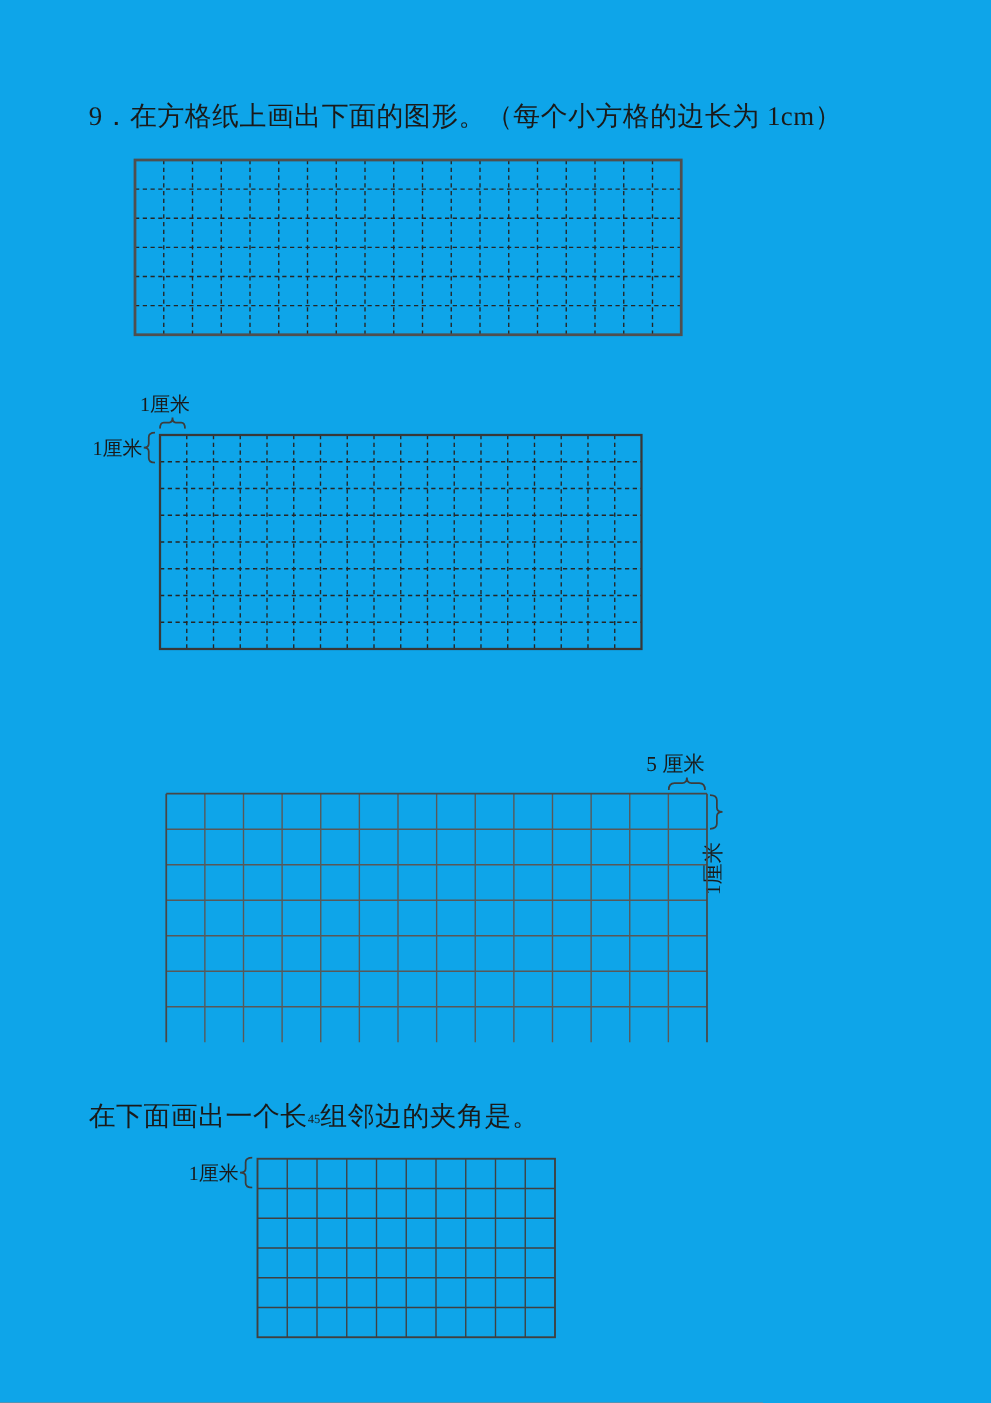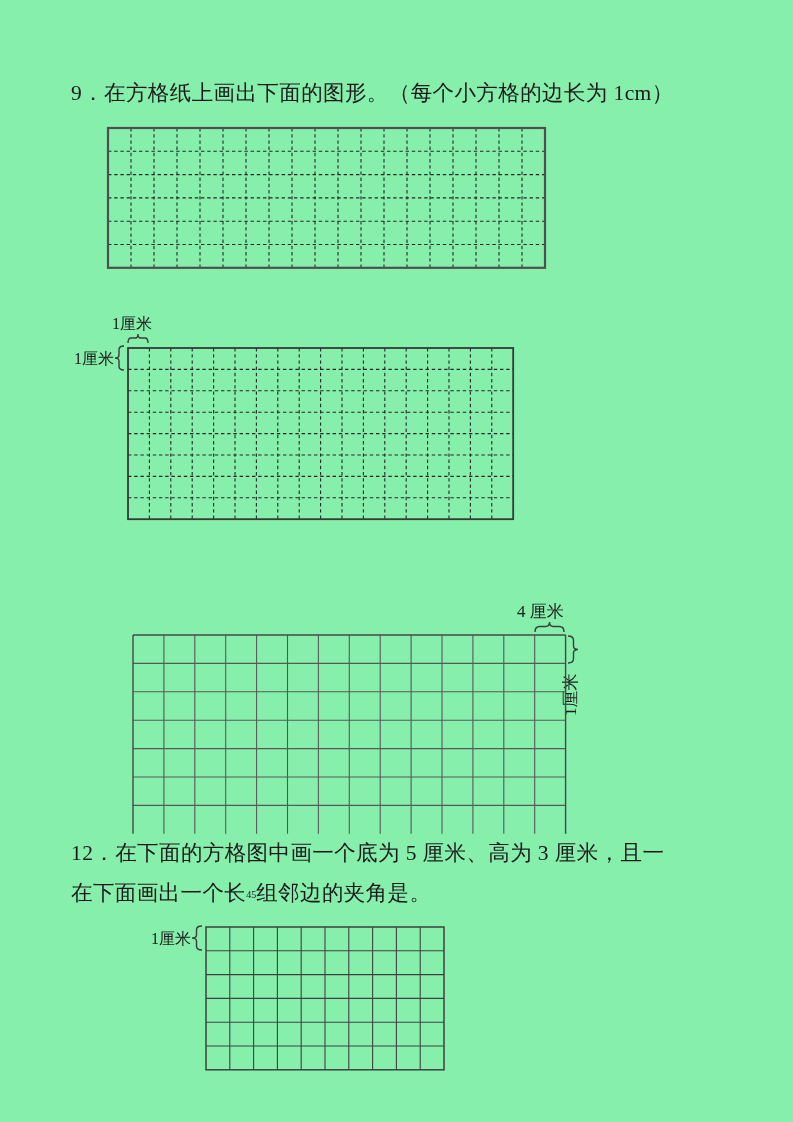--- a/index.html
+++ b/index.html
@@ -1,20 +1,20 @@
 <!DOCTYPE html>
 <html><head>
 <meta charset="utf-8">
 <style>
   html,body{margin:0;padding:0;background:#888;}
   .page{
     position:relative;
     width:793px;height:1122px;
     margin:0 auto;
-    background:#86efac;
+    background:#0ea5e9;
     font-family:"Liberation Serif","DejaVu Serif",serif;
     color:#1a1a1a;
     overflow:hidden;
   }
   .qtext{
     position:absolute;
     font-size:21.5px;
     line-height:1.35;
     letter-spacing:0.4px;
     white-space:nowrap;
@@ -106,21 +106,21 @@
       <line x1="0" y1="42.8" x2="385.2" y2="42.8" stroke="#262626" stroke-width="1.1" stroke-dasharray="3.4,2.8"></line>
       <line x1="0" y1="64.19999999999999" x2="385.2" y2="64.19999999999999" stroke="#262626" stroke-width="1.1" stroke-dasharray="3.4,2.8"></line>
       <line x1="0" y1="85.6" x2="385.2" y2="85.6" stroke="#262626" stroke-width="1.1" stroke-dasharray="3.4,2.8"></line>
       <line x1="0" y1="107" x2="385.2" y2="107" stroke="#262626" stroke-width="1.1" stroke-dasharray="3.4,2.8"></line>
       <line x1="0" y1="128.39999999999998" x2="385.2" y2="128.39999999999998" stroke="#262626" stroke-width="1.1" stroke-dasharray="3.4,2.8"></line>
       <line x1="0" y1="149.79999999999998" x2="385.2" y2="149.79999999999998" stroke="#262626" stroke-width="1.1" stroke-dasharray="3.4,2.8"></line>
       <rect x="0" y="0" width="385.2" height="171.2" fill="none" stroke="#383838" stroke-width="1.8"></rect>
     </svg>
 
 
-  <span class="cm-label" style="left:517px;top:600px;font-size:17px">4 厘米</span>
+  <span class="cm-label" style="left:517px;top:600px;font-size:17px">5 厘米</span>
   <svg class="brace-svg" style="left:534px;top:621px" viewBox="0 0 31 11" width="31" height="11">
       <path d="M1.0,11.0 Q1.0,5.5 5.6,5.5 L11.8,5.5 Q15.5,5.5 15.5,1.0 Q15.5,5.5 19.2,5.5 L25.4,5.5 Q30.0,5.5 30.0,11.0" fill="none" stroke="#3c3c3c" stroke-width="1.4"></path>
     </svg>
 
   <svg class="brace-svg" style="left:568px;top:635px" viewBox="0 0 11 29" width="11" height="29">
       <path d="M0.0,1.0 Q5.5,1.0 5.5,5.2 L5.5,11.0 Q5.5,14.5 10.0,14.5 Q5.5,14.5 5.5,18.0 L5.5,23.8 Q5.5,28.0 0.0,28.0" fill="none" stroke="#3c3c3c" stroke-width="1.4"></path>
     </svg>
   <span class="cm-label vertical" style="left:582px;top:693px;font-size:17px">1厘米</span>
 
   <svg class="grid-svg" style="left:130px;top:632px" viewBox="-3 -3 438.59999999999997 204.79999999999998" width="438.59999999999997" height="204.79999999999998">
@@ -141,21 +141,20 @@
       <line x1="0" y1="56.8" x2="432.59999999999997" y2="56.8" stroke="#585858" stroke-width="1.1"></line>
       <line x1="0" y1="85.19999999999999" x2="432.59999999999997" y2="85.19999999999999" stroke="#585858" stroke-width="1.1"></line>
       <line x1="0" y1="113.6" x2="432.59999999999997" y2="113.6" stroke="#585858" stroke-width="1.1"></line>
       <line x1="0" y1="142" x2="432.59999999999997" y2="142" stroke="#585858" stroke-width="1.1"></line>
       <line x1="0" y1="170.39999999999998" x2="432.59999999999997" y2="170.39999999999998" stroke="#585858" stroke-width="1.1"></line>
       <line x1="0" y1="0" x2="432.59999999999997" y2="0" stroke="#474747" stroke-width="1.4"></line>
       <line x1="0" y1="0" x2="0" y2="198.79999999999998" stroke="#474747" stroke-width="1.4"></line>
       <line x1="432.59999999999997" y1="0" x2="432.59999999999997" y2="198.79999999999998" stroke="#474747" stroke-width="1.4"></line>
     </svg>
 
-  <div class="qtext" style="left:71px;top:839px">12．在下面的方格图中画一个底为 5 厘米、高为 3 厘米，且一</div>
   <div class="qtext" style="left:71px;top:879px"><span>在下面画出一个长</span><span class="deg-small">45</span><span>组邻边的夹角是。</span></div>
 
   <span class="cm-label" style="left:151px;top:929px">1厘米</span>
   <svg class="brace-svg" style="left:191px;top:925px" viewBox="0 0 11 26" width="11" height="26">
       <path d="M11.0,1.0 Q5.5,1.0 5.5,4.7 L5.5,9.9 Q5.5,13.0 1.0,13.0 Q5.5,13.0 5.5,16.1 L5.5,21.3 Q5.5,25.0 11.0,25.0" fill="none" stroke="#3c3c3c" stroke-width="1.4"></path>
     </svg>
 
   <svg class="grid-svg" style="left:203px;top:924px" viewBox="-3 -3 244 148.8" width="244" height="148.8">
       <line x1="23.8" y1="0" x2="23.8" y2="142.8" stroke="#404040" stroke-width="1.1"></line>
       <line x1="47.6" y1="0" x2="47.6" y2="142.8" stroke="#404040" stroke-width="1.1"></line>

